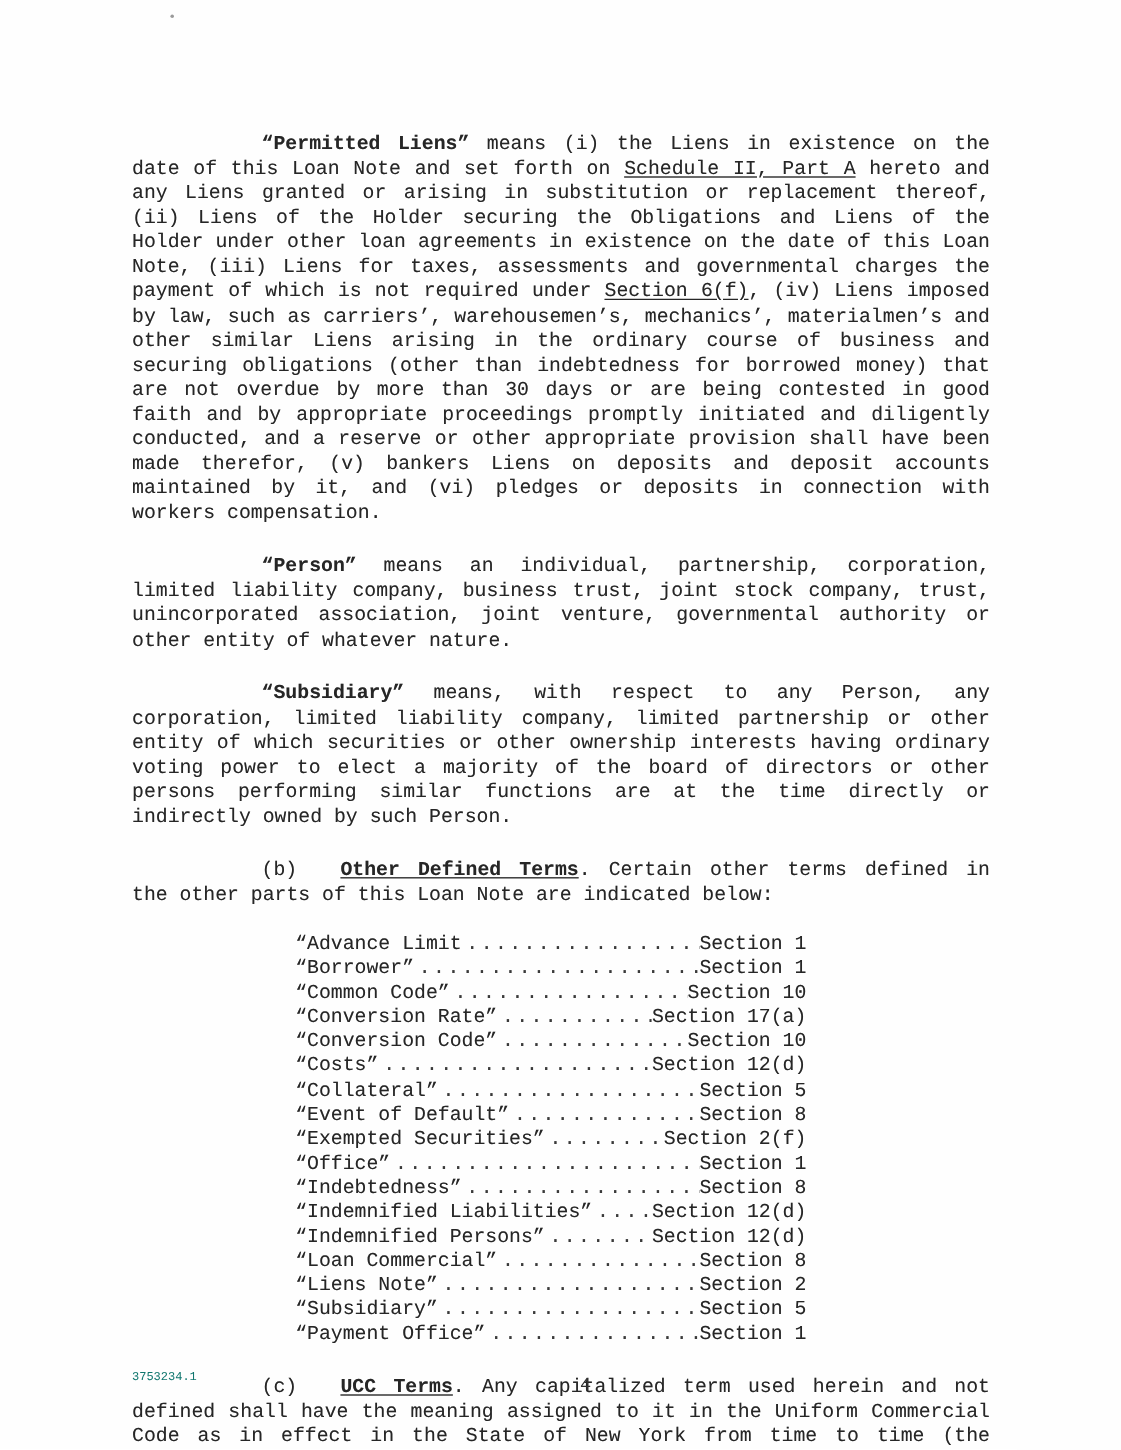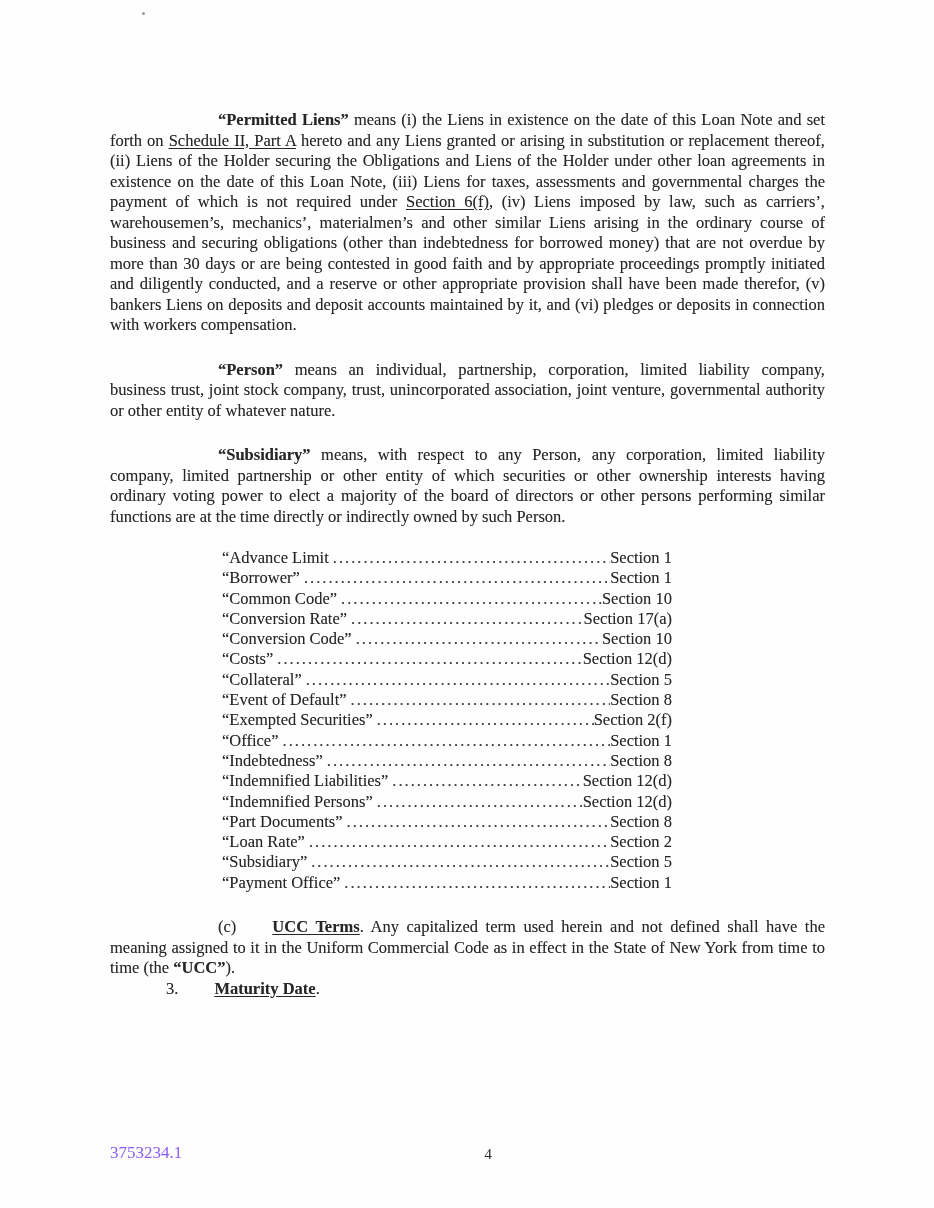--- a/index.html
+++ b/index.html
@@ -1,21 +1,21 @@
 <!DOCTYPE html>
 <html><head>
 <meta charset="utf-8">
 <style>
   * { margin:0; padding:0; box-sizing:border-box; }
   html,body { background:#ffffff; }
   .page {
     position:relative;
     width:934px; height:1208px;
     background:#fefefe;
-    font-family:Liberation Serif, serif;
+    font-family:Liberation Mono, monospace;
     color:#262626;
     overflow:hidden;
   }
   .content {
     position:absolute;
     left:110px; top:110px; width:715px;
   }
   .para {
     font-size:16.5px;
     line-height:20.5px;
@@ -37,36 +37,37 @@
   .terms {
     margin:21px 0 0 112px;
     width:450px;
     font-size:16.5px;
     text-shadow:0 0 0.4px rgba(40,40,40,0.35);
   }
   .term-row {
     display:flex;
     align-items:flex-end;
     line-height:20.3px;
+    margin-left:24px;
   }
   .term-label { white-space:nowrap; }
   .leader {
     flex:1 1 auto;
     overflow:hidden;
     white-space:nowrap;
     letter-spacing:2px;
     padding:0 3px 0 4px;
     color:#3a3a3a;
   }
   .section-ref { white-space:nowrap; }
   .footer-id {
     position:absolute;
     left:110px; top:1143px;
-    font-size:17px;
-    color:#8b5cf6;
+    font-size:10px;
+    color:#0f766e;
   }
   .page-num {
     position:absolute;
     left:114px; top:1145px;
     width:748px;
     text-align:center;
     font-size:15.5px;
     color:#303030;
   }
   .speck {
@@ -83,20 +84,21 @@
 <div class="page">
   <div class="speck"></div>
 
   <div class="content">
     <div class="para first"><span class="bold">“Permitted Liens”</span><span> means (i) the Liens in existence on the date of this Loan Note and set forth on </span><span class="underline">Schedule II, Part A</span><span> hereto and any Liens granted or arising in substitution or replacement thereof, (ii) Liens of the Holder securing the Obligations and Liens of the Holder under other loan agreements in existence on the date of this Loan Note, (iii) Liens for taxes, assessments and governmental charges the payment of which is not required under </span><span class="underline">Section 6(f)</span><span>, (iv) Liens imposed by law, such as carriers’, warehousemen’s, mechanics’, materialmen’s and other similar Liens arising in the ordinary course of business and securing obligations (other than indebtedness for borrowed money) that are not overdue by more than 30 days or are being contested in good faith and by appropriate proceedings promptly initiated and diligently conducted, and a reserve or other appropriate provision shall have been made therefor, (v) bankers Liens on deposits and deposit accounts maintained by it, and (vi) pledges or deposits in connection with workers compensation.</span></div>
 
     <div class="para"><span class="bold">“Person”</span><span> means an individual, partnership, corporation, limited liability company, business trust, joint stock company, trust, unincorporated association, joint venture, governmental authority or other entity of whatever nature.</span></div>
 
     <div class="para"><span class="bold">“Subsidiary”</span><span> means, with respect to any Person, any corporation, limited liability company, limited partnership or other entity of which securities or other ownership interests having ordinary voting power to elect a majority of the board of directors or other persons performing similar functions are at the time directly or indirectly owned by such Person.</span></div>
 
+    <div class="para"><span>(b)</span><span class="tab" style="width: 36px;"></span><span class="bold underline">Other Defined Terms</span><span>.  Certain other terms defined in the other parts of this Loan Note are indicated below:</span></div>
 
     <div class="terms">
         <div class="term-row">
           <span class="term-label">“Advance Limit </span>
           <span class="leader">........................................................................................................................</span>
           <span class="section-ref">Section 1</span>
         </div>
         <div class="term-row">
           <span class="term-label">“Borrower”</span>
           <span class="leader">........................................................................................................................</span>
@@ -151,26 +153,26 @@
           <span class="term-label">“Indemnified Liabilities”</span>
           <span class="leader">........................................................................................................................</span>
           <span class="section-ref">Section 12(d)</span>
         </div>
         <div class="term-row">
           <span class="term-label">“Indemnified Persons” </span>
           <span class="leader">........................................................................................................................</span>
           <span class="section-ref">Section 12(d)</span>
         </div>
         <div class="term-row">
-          <span class="term-label">“Part Documents”</span>
+          <span class="term-label">“Loan Commercial”</span>
           <span class="leader">........................................................................................................................</span>
           <span class="section-ref">Section 8</span>
         </div>
         <div class="term-row">
-          <span class="term-label">“Loan Rate”  </span>
+          <span class="term-label">“Liens Note”  </span>
           <span class="leader">........................................................................................................................</span>
           <span class="section-ref">Section 2</span>
         </div>
         <div class="term-row">
           <span class="term-label">“Subsidiary”</span>
           <span class="leader">........................................................................................................................</span>
           <span class="section-ref">Section 5</span>
         </div>
         <div class="term-row">
           <span class="term-label">“Payment Office” </span>

